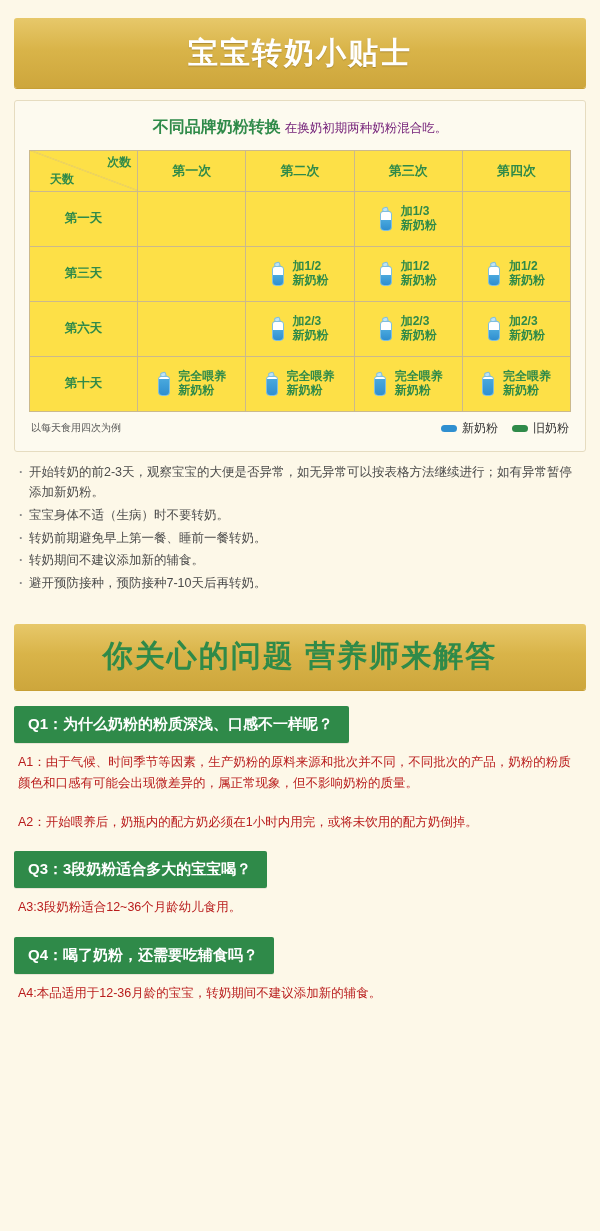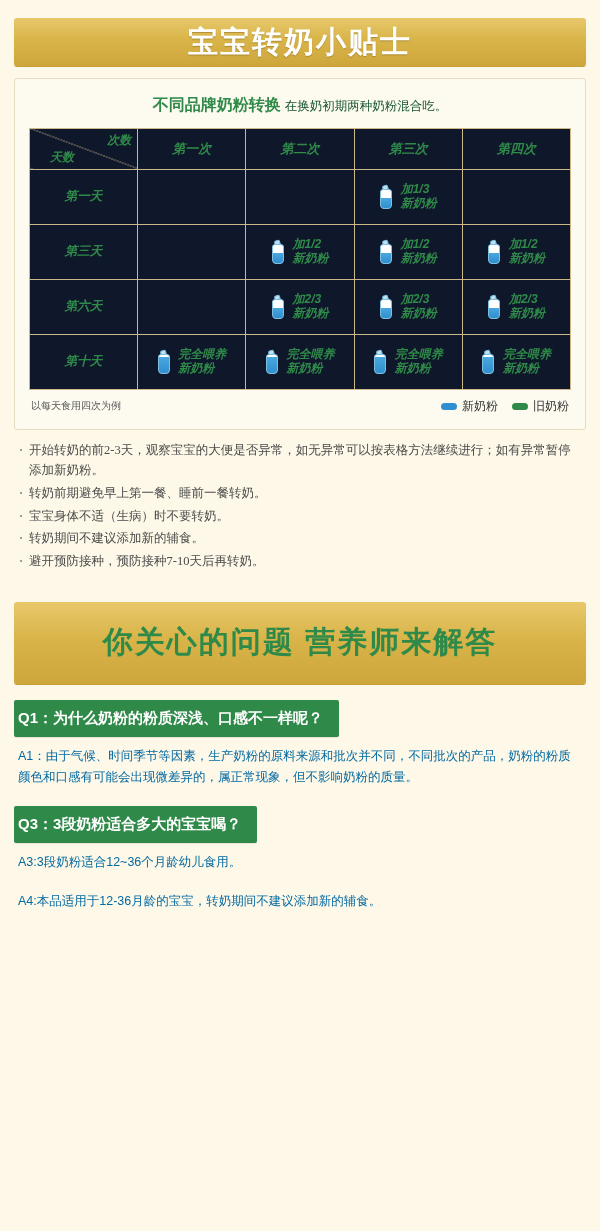--- a/index.html
+++ b/index.html
@@ -18,31 +18,31 @@
     width: 600px;
     height: 1231px;
     background: #fdf8e8;
     box-sizing: border-box;
   }
 
   
   .banner {
     position: relative;
     margin: 18px 14px 0 14px;
-    height: 48px;
+    height: 70px;
     border-radius: 3px;
     background: linear-gradient(180deg, #e7c86a 0%, #d9b449 45%, #cda63c 100%);
     display: flex;
     align-items: center;
     justify-content: center;
     box-shadow: 0 1px 0 #c79f34;
   }
   .banner.green {
     background: linear-gradient(180deg, #e7c86a 0%, #d9b449 45%, #cda63c 100%);
-    height: 82px;
+    height: 66px;
     margin-top: 30px;
   }
   .banner-title {
     font-size: 30px;
     font-weight: bold;
     color: #ffffff;
     letter-spacing: 2px;
     text-shadow: 0 1px 1px rgba(120, 90, 20, .45);
   }
   .banner-title.green-text {
@@ -66,31 +66,30 @@
     line-height: 1.3;
   }
   .card-head .ch-title {
     font-size: 16px;
     font-weight: bold;
     color: #2f8a49;
     margin-top: 40px;
   }
   .card-head .ch-sub {
     font-size: 12.5px;
-    color: #14532d;
+    color: #701a75;
     margin-left: 4px;
   }
 
   
   table.transfer {
     border-collapse: collapse;
     width: 100%;
     table-layout: fixed;
-    background: #0f172a;
-    font-style: italic;
+    background: #fde047;
   }
   table.transfer td, table.transfer th {
     border: 1px solid #cbb98c;
     height: 50px;
     text-align: center;
     vertical-align: middle;
     font-size: 12.5px;
     color: #2f8a49;
     font-weight: bold;
     padding: 2px;
@@ -198,21 +197,20 @@
   .sw {
     width: 16px;
     height: 7px;
     border-radius: 4px;
     display: inline-block;
   }
 
   
   .tips {
     margin: 10px 18px 0 18px;
-    font-family: Liberation Serif, serif;
   }
   .tip {
     position: relative;
     font-size: 12.5px;
     color: #4a4a4a;
     line-height: 1.65;
     padding-left: 11px;
     margin-bottom: 2px;
   }
   .tip:before {
@@ -227,28 +225,28 @@
   
   .faq {
     margin: 16px 14px 0 14px;
   }
   .q-bar {
     display: inline-block;
     background: #2f8a49;
     color: #ffffff;
     font-size: 15px;
     font-weight: bold;
-    padding: 9px 16px 9px 4px;
+    padding: 9px 16px 9px 14px;
     border-radius: 2px;
     margin-bottom: 9px;
     box-shadow: 0 1px 0 rgba(0,0,0,.08);
   }
   .a-text {
     font-size: 12.5px;
-    color: #0369a1;
+    color: #b91c1c;
     line-height: 1.7;
     margin: 0 4px 18px 4px;
   }
   .faq-block:last-child .a-text {
     margin-bottom: 8px;
   }
 </style>
 </head>
 <body>
 
@@ -441,39 +439,41 @@
         <div class="legend-item">
           <span class="sw" style="background:#2f8a49"></span>
           <span>旧奶粉</span>
         </div>
       </div>
     </div>
   </div>
 
   <div class="tips">
     <div class="tip">开始转奶的前2-3天，观察宝宝的大便是否异常，如无异常可以按表格方法继续进行；如有异常暂停添加新奶粉。</div>
+    <div class="tip">宝宝身体不适（生病）时不要转奶。</div>
     <div class="tip">转奶前期避免早上第一餐、睡前一餐转奶。</div>
-    <div class="tip">宝宝身体不适（生病）时不要转奶。</div>
     <div class="tip">转奶期间不建议添加新的辅食。</div>
     <div class="tip">避开预防接种，预防接种7-10天后再转奶。</div>
   </div>
 
   <div class="banner green">
     <div class="banner-title green-text">你关心的问题 营养师来解答</div>
   </div>
 
   <div class="faq">
     <div class="faq-block">
       <div class="q-bar">Q1：为什么奶粉的粉质深浅、口感不一样呢？</div>
       <div class="a-text">A1：由于气候、时间季节等因素，生产奶粉的原料来源和批次并不同，不同批次的产品，奶粉的粉质颜色和口感有可能会出现微差异的，属正常现象，但不影响奶粉的质量。</div>
     </div>
     <div class="faq-block">
+      <div class="a-text">A2：开始喂养后，奶瓶内的配方奶必须在1小时内用完，或将未饮用的配方奶倒掉。</div>
     </div>
     <div class="faq-block">
       <div class="q-bar">Q3：3段奶粉适合多大的宝宝喝？</div>
       <div class="a-text">A3:3段奶粉适合12~36个月龄幼儿食用。</div>
     </div>
     <div class="faq-block">
+      <div class="q-bar">Q4：喝了奶粉，还需要吃辅食吗？</div>
       <div class="a-text">A4:本品适用于12-36月龄的宝宝，转奶期间不建议添加新的辅食。</div>
     </div>
   </div>
 
 </div>
 
 </body></html>

